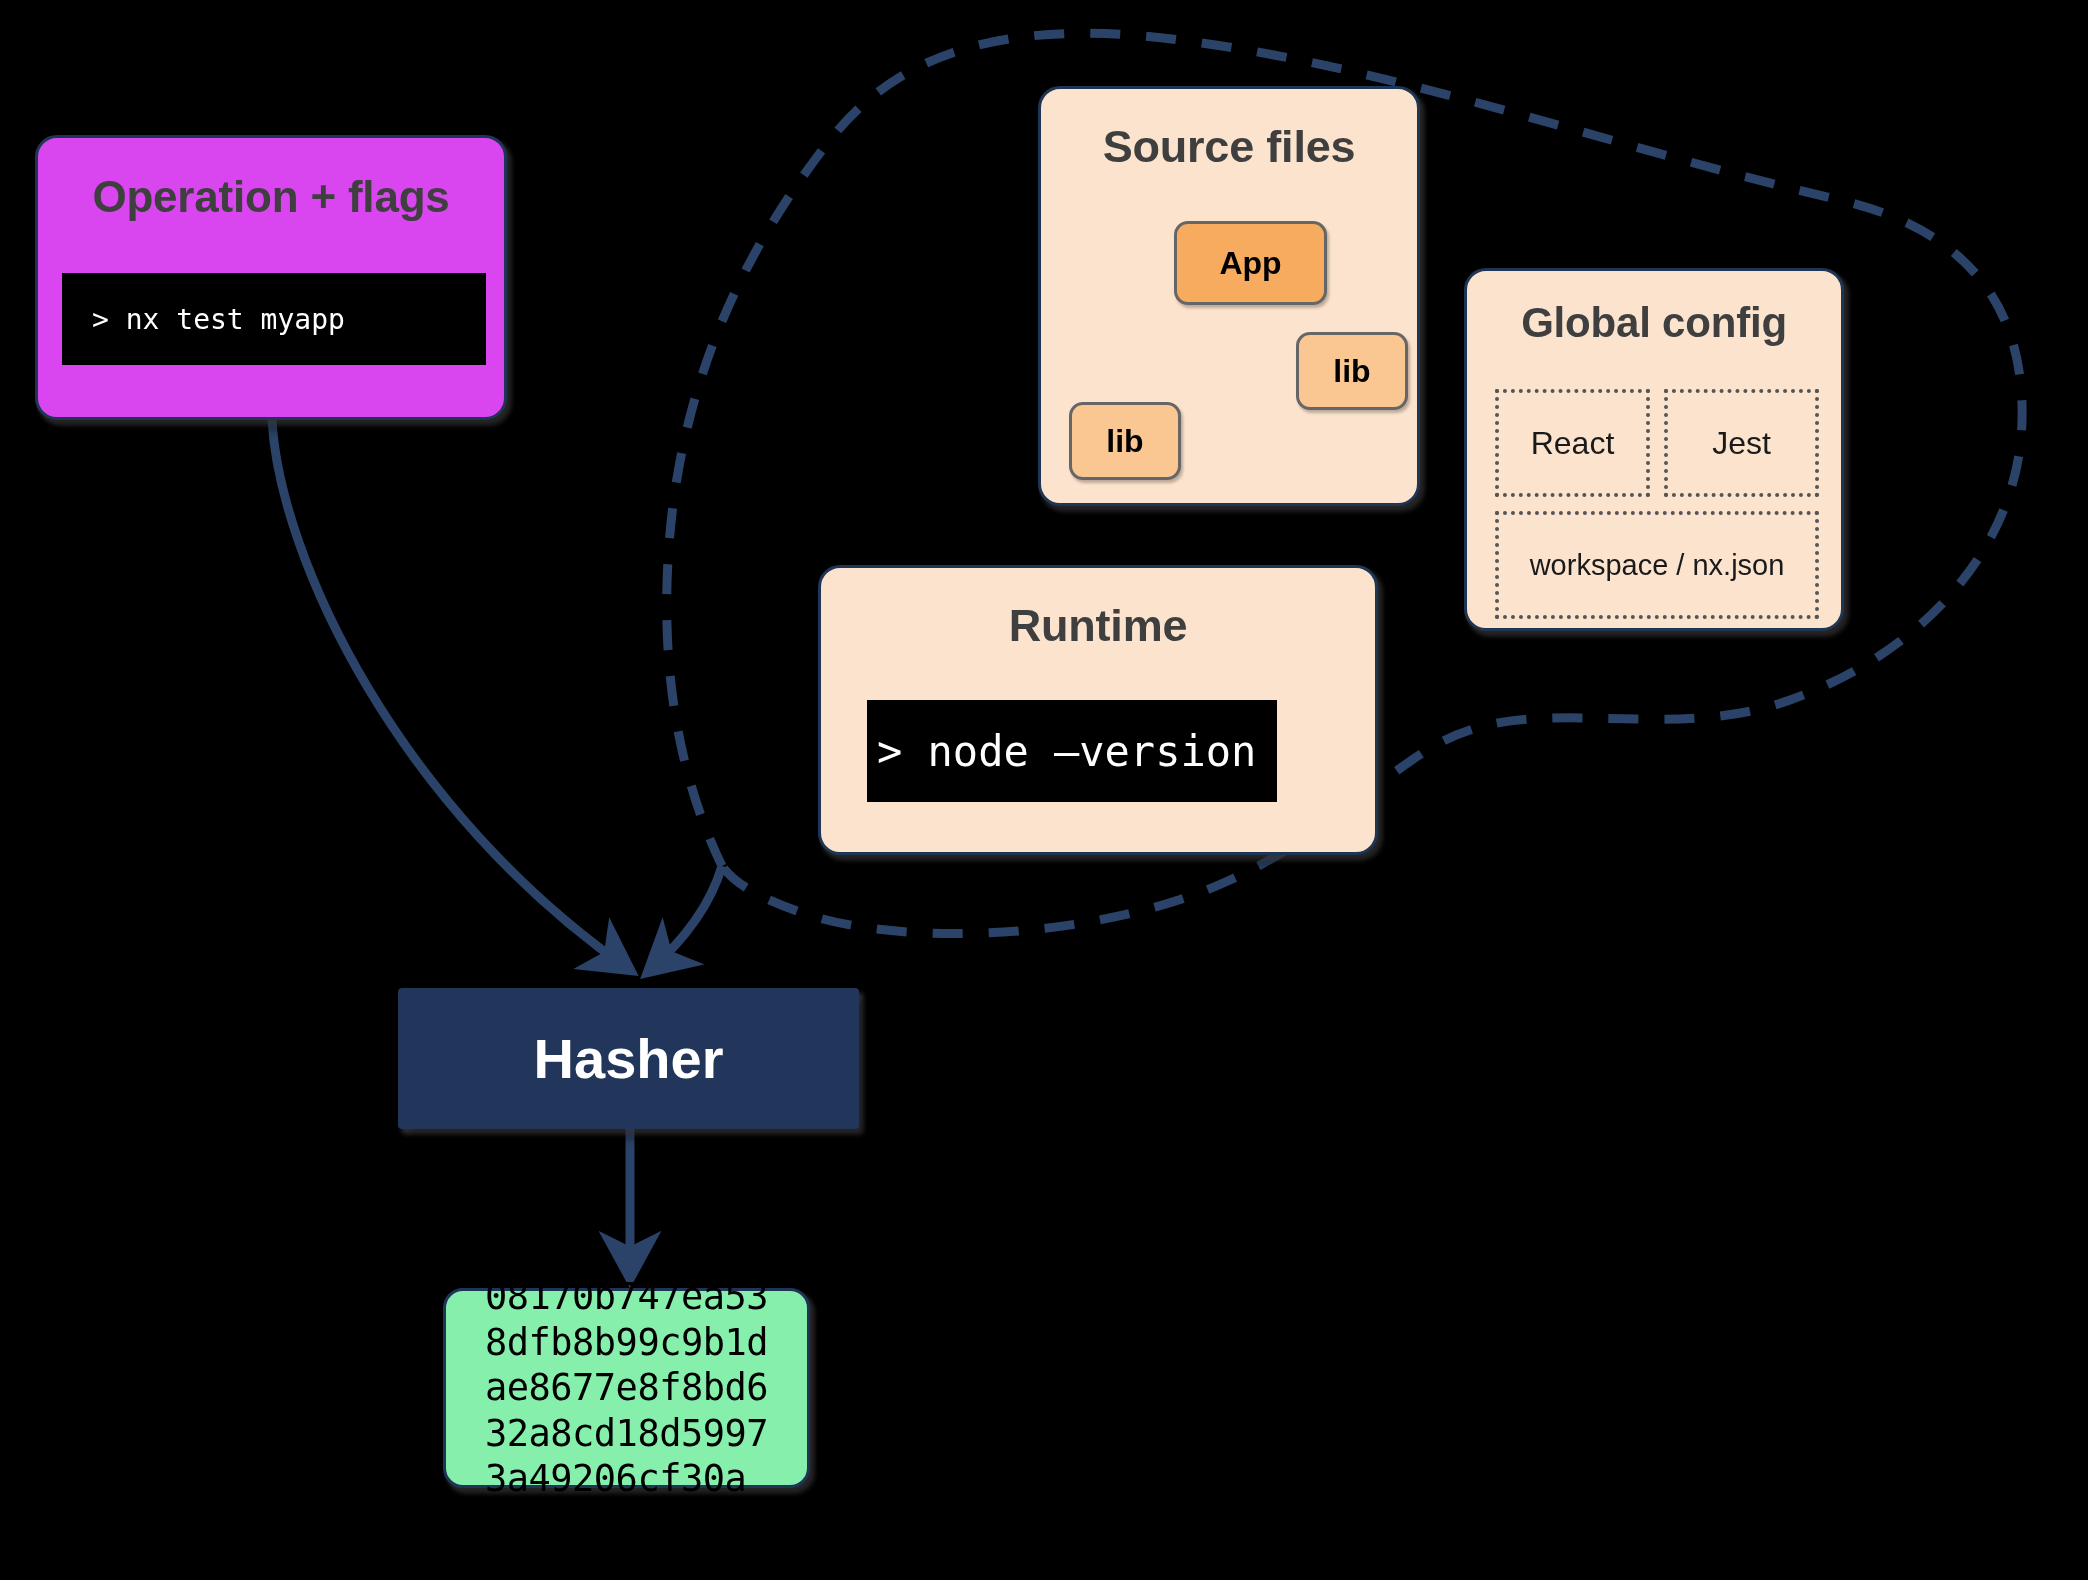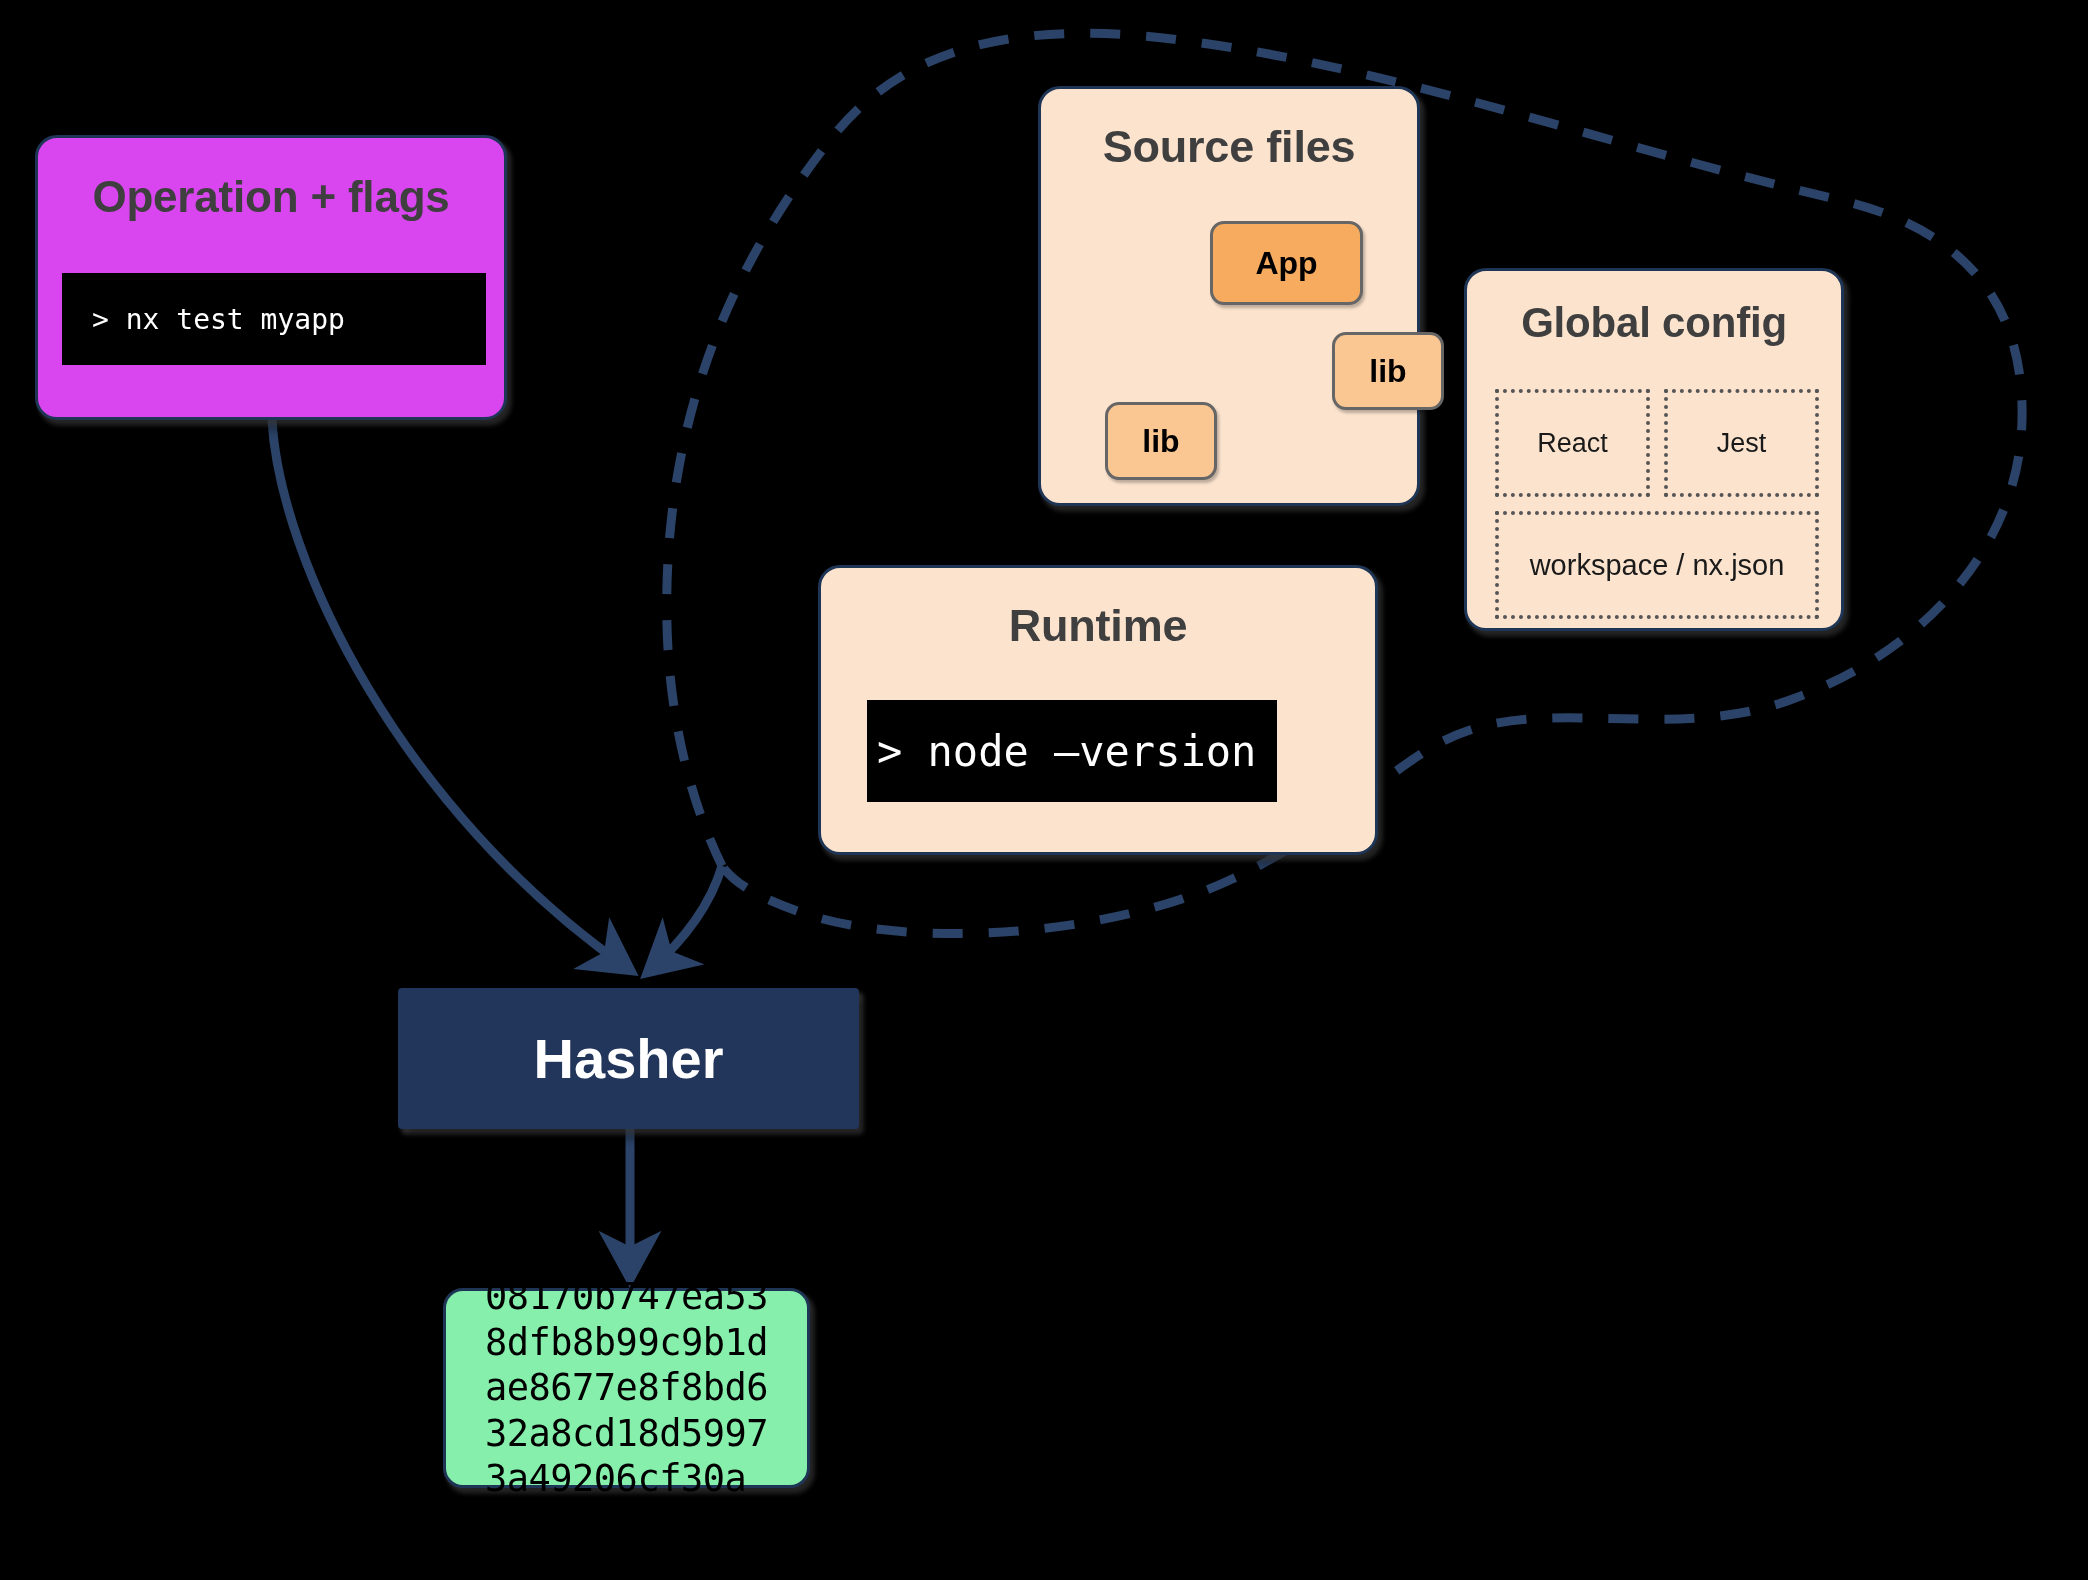--- a/index.html
+++ b/index.html
@@ -81,21 +81,20 @@
     box-sizing: border-box;
     border: 3px solid #666666;
     border-radius: 14px;
     display: flex;
     align-items: center;
     justify-content: center;
     color: #000000;
     font-weight: bold;
     font-size: 32px;
     box-shadow: 2px 3px 3px rgba(0,0,0,0.25);
-    margin-left: 36px;
   }
   #node-app { left: 133px; top: 132px; width: 153px; height: 84px; background: #f6ab5f; }
   #node-lib-right { left: 255px; top: 243px; width: 112px; height: 78px; background: #fac793; }
   #node-lib-left  { left: 28px;  top: 313px; width: 112px; height: 78px; background: #fac793; }
 
   
   #cfg-card {
     left: 1464px; top: 268px;
     width: 380px; height: 363px;
     background: #fbe3cd;
@@ -110,21 +109,21 @@
     width: 324px;
   }
   .cfg-row { display: flex; gap: 14px; }
   .cfg-cell {
     box-sizing: border-box;
     border: 4px dotted #555555;
     display: flex;
     align-items: center;
     justify-content: center;
     color: #1a1a1a;
-    font-size: 27px;
+    font-size: 32px;
     height: 108px;
   }
   .cfg-cell.half { flex: 1; }
   .cfg-cell.full { width: 100%; margin-top: 14px; font-size: 29px; }
 
   
   #rt-card {
     left: 818px; top: 565px;
     width: 560px; height: 290px;
     background: #fbe3cd;

